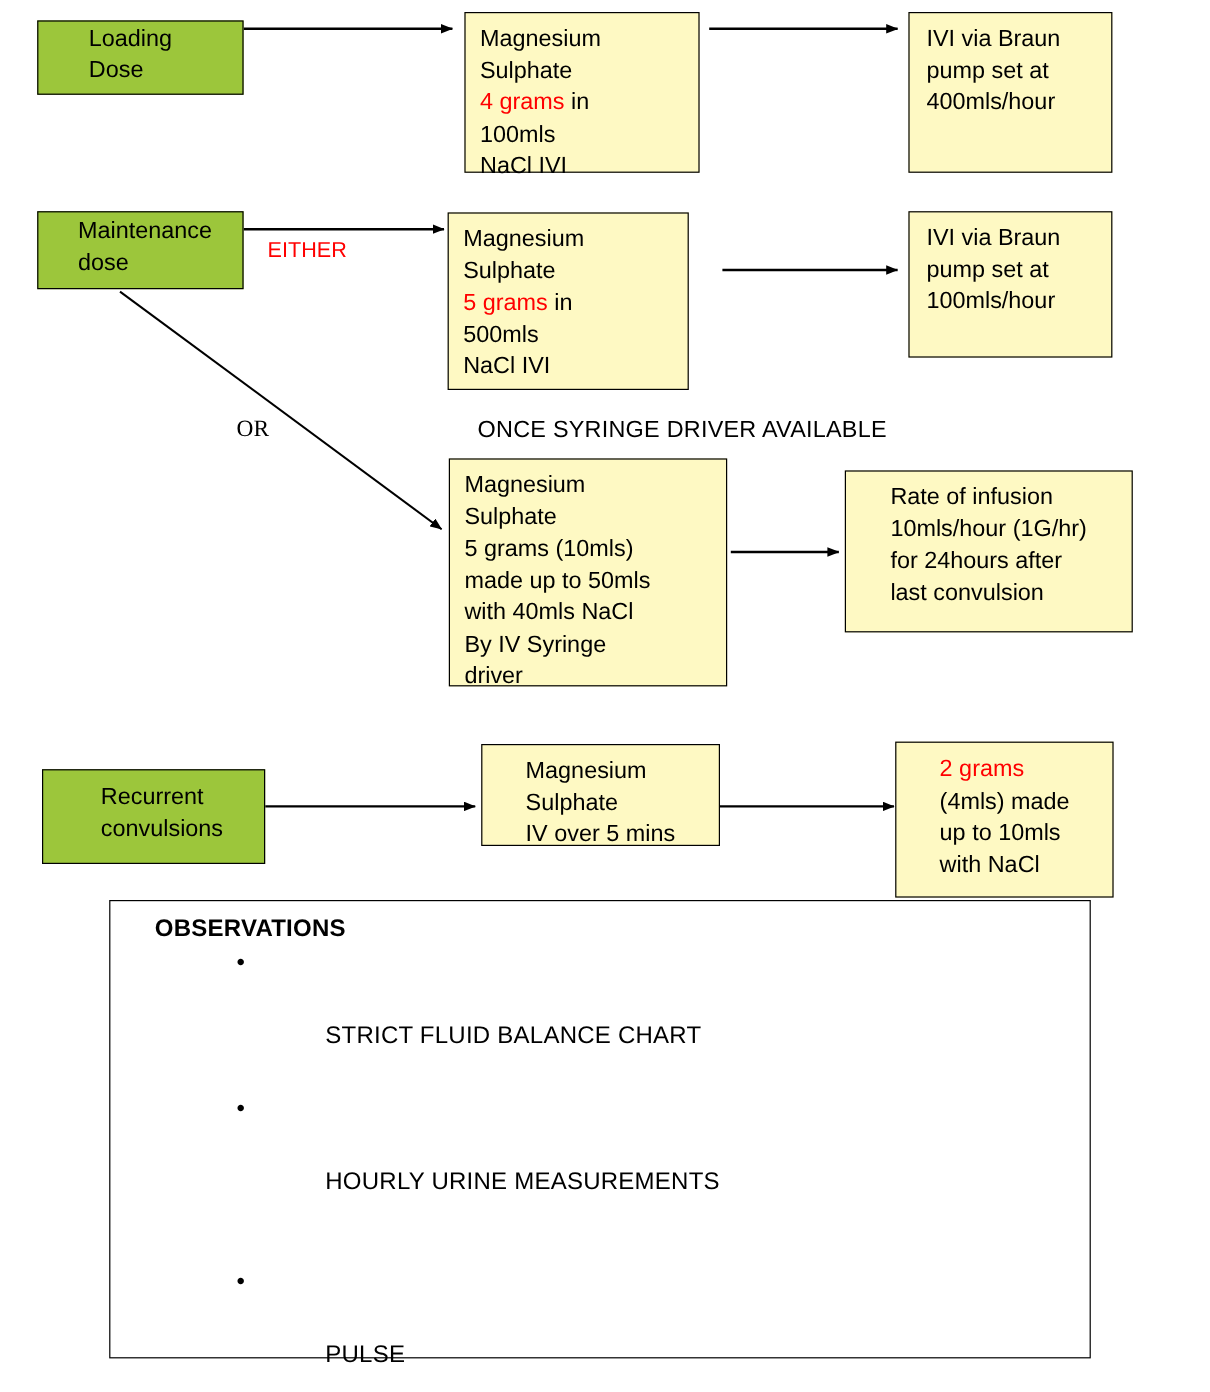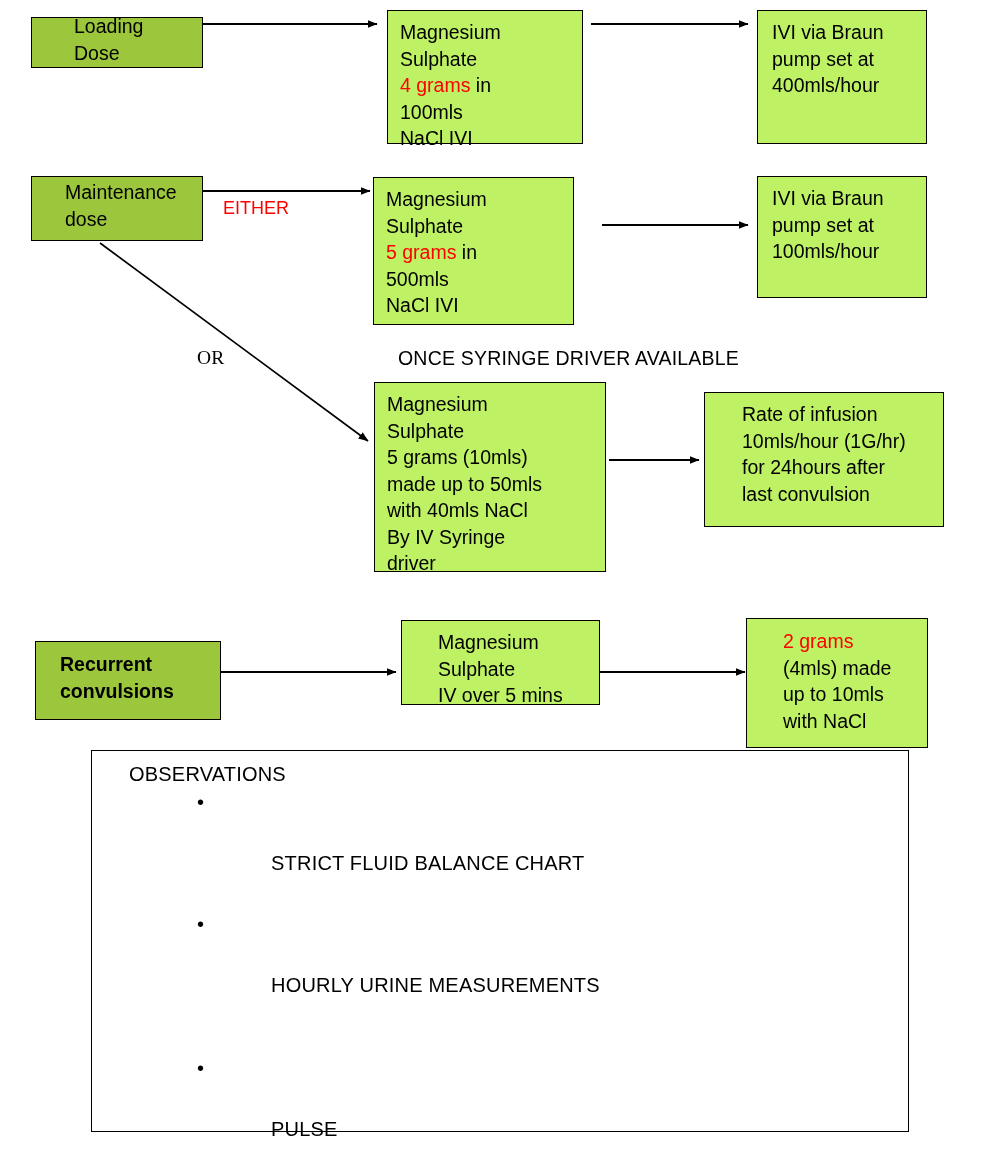--- a/index.html
+++ b/index.html
@@ -27,21 +27,21 @@
     width: 1008px;
     height: 1160px;
     pointer-events: none;
   }
 
   
   .node {
     position: absolute;
     box-sizing: border-box;
     border: 1.6px solid #000000;
-    background: #bef264;
+    background: #fef9c3;
     font-size: 19.5px;
     line-height: 26.5px;
     padding: 8px 10px 6px 12px;
     white-space: pre-line;
   }
   .node.green {
     background: #9CC63B;
     border: 1.6px solid #000000;
     padding-left: 0;
     padding-top: 0;
@@ -75,21 +75,21 @@
     box-sizing: border-box;
     border: 1.6px solid #000000;
     background: #ffffff;
     left: 91px;
     top: 750px;
     width: 818px;
     height: 382px;
     padding: 10px 0 0 0;
   }
   .obs-head {
-    font-weight: normal;
+    font-weight: bold;
     font-size: 20px;
     line-height: 26px;
     padding-left: 37px;
     letter-spacing: 0.2px;
   }
   ul.obs-list {
     list-style: none;
     margin: 0;
     padding: 0;
   }
@@ -138,21 +138,21 @@
 
     <line x1="100" y1="243" x2="368" y2="441" stroke="#000000" stroke-width="1.7" marker-end="url(#arrow)"></line>
 
     <line x1="609" y1="460" x2="699" y2="460" stroke="#000000" stroke-width="2" marker-end="url(#arrow)"></line>
 
     <line x1="221" y1="672" x2="396" y2="672" stroke="#000000" stroke-width="2" marker-end="url(#arrow)"></line>
 
     <line x1="600" y1="672" x2="745" y2="672" stroke="#000000" stroke-width="2" marker-end="url(#arrow)"></line>
   </svg>
 
-  <div class="node green" style="left:31px; top:17px; width:172px; height:51px;">
+  <div class="node green" style="left:31px; top:17px; width:172px; height:62px;">
     <span class="glabel">Loading
 Dose</span>
   </div>
 
   <div class="node" style="left:387px; top:10px; width:196px; height:134px;"><span>Magnesium
 Sulphate
 </span><span class="red">4 grams</span><span> in
 100mls
 NaCl IVI</span></div>
 
@@ -188,21 +188,21 @@
 with 40mls NaCl
 By IV Syringe
 driver</span></div>
 
   <div class="node" style="left:704px; top:392px; width:240px; height:135px; padding-left:37px;"><span>Rate of infusion
 10mls/hour (1G/hr)
 for 24hours after
 last convulsion</span></div>
 
   <div class="node green" style="left:35px; top:641px; width:186px; height:79px;">
-    <span class="glabel" style="padding-left:24px;font-weight:bold;">Recurrent
+    <span class="glabel" style="padding-left:48px;">Recurrent
 convulsions</span>
   </div>
 
   <div class="node" style="left:401px; top:620px; width:199px; height:85px; padding-left:36px;"><span>Magnesium
 Sulphate
 IV over 5 mins</span></div>
 
   <div class="node" style="left:746px; top:618px; width:182px; height:130px; padding-left:36px; padding-top:9px;"><span class="red">2 grams</span><span>
 (4mls) made
 up to 10mls

